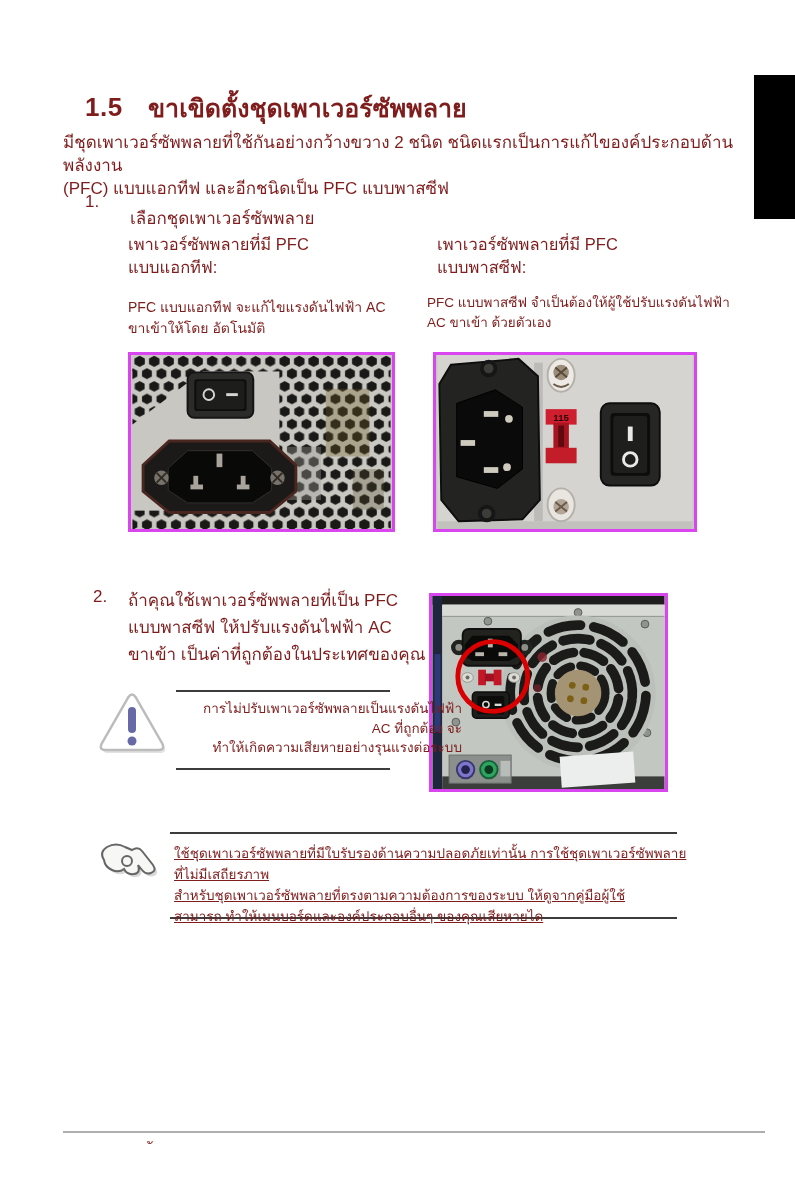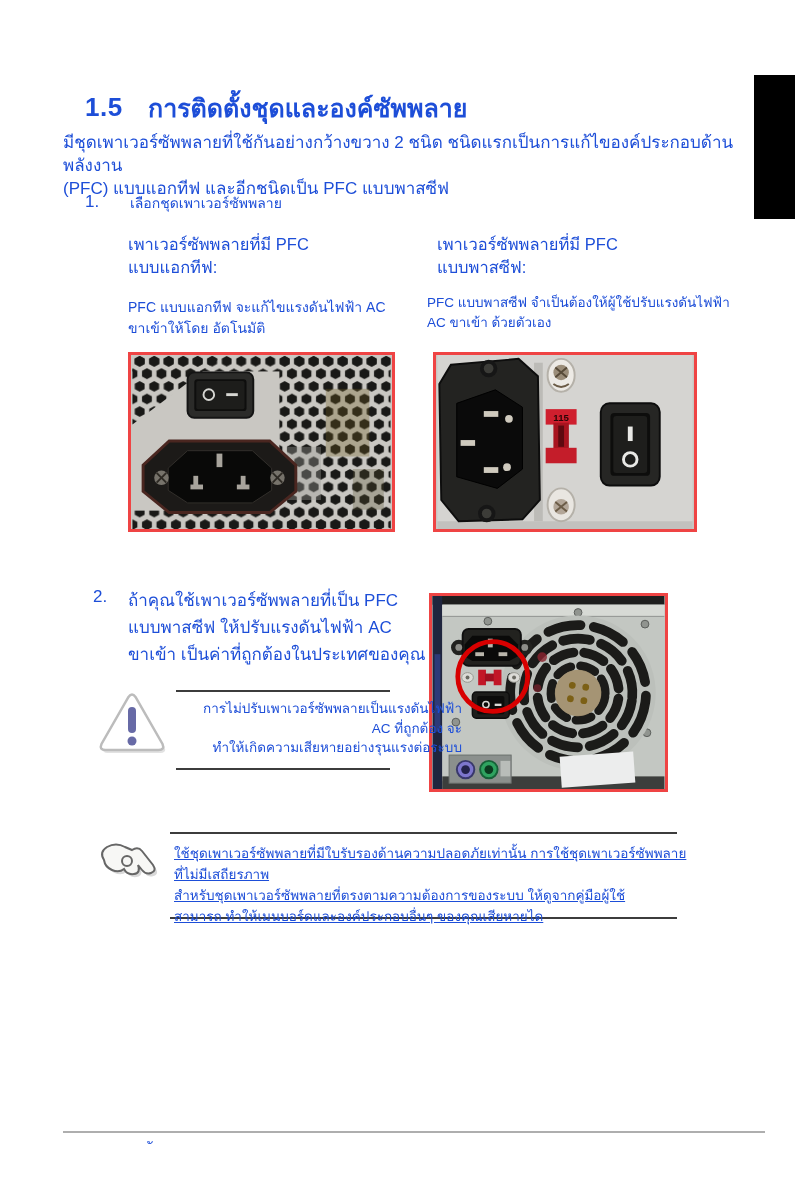--- a/index.html
+++ b/index.html
@@ -1,32 +1,32 @@
 <!DOCTYPE html>
 <html><head>
 <meta charset="utf-8">
 <style>
   html,body{margin:0;padding:0;background:#ffffff;}
   .page{
     position:relative;width:795px;height:1144px;background:#ffffff;
-    font-family:"Liberation Sans", sans-serif;color:#1d4ed8;overflow:hidden;
+    font-family:"Liberation Sans", sans-serif;color:#7f1d1d;overflow:hidden;
   }
   .abs{position:absolute;}
   .side-tab{left:754px;top:75px;width:41px;height:144px;background:#000;}
   .sec-num{left:85px;top:92px;font-size:26px;font-weight:700;letter-spacing:.5px;}
   .sec-title{left:148px;top:88px;font-size:25px;font-weight:700;}
   .intro{left:63px;top:131px;width:710px;font-size:17px;line-height:23px;}
   .step1-num{left:85px;top:192px;font-size:17px;}
-  .step1-text{left:130px;top:192px;font-size:14px;}
+  .step1-text{left:130px;top:204px;font-size:17px;}
   .col-head{font-size:16.5px;font-weight:400;line-height:23px;}
   .colL-head{left:128px;top:233px;width:290px;}
   .colR-head{left:437px;top:233px;width:300px;}
   .colL-body{left:128px;top:297px;width:290px;font-size:14px;line-height:21px;}
   .colR-body{left:427px;top:293px;width:310px;font-size:13.5px;line-height:20px;}
-  .photo{border:3px solid #ef4444;background:#c9c7c2;}
+  .photo{border:3px solid #d946ef;background:#c9c7c2;}
   .photoA{left:128px;top:352px;width:261px;height:174px;}
   .photoB{left:433px;top:352px;width:258px;height:174px;}
   .photoC{left:429px;top:593px;width:233px;height:193px;}
   .photo svg{display:block;width:100%;height:100%;}
   .step2-num{left:93px;top:587px;font-size:17px;}
   .step2-text{left:128px;top:587px;width:310px;font-size:17px;line-height:27px;}
   .warn-box{left:176px;top:690px;width:214px;height:76px;border-top:2px solid #3c3c3c;border-bottom:2px solid #3c3c3c;}
   .warn-text{left:177px;top:699px;width:285px;font-size:13.5px;line-height:19.5px;text-align:right;}
   .warn-icon{left:98px;top:690px;width:68px;height:66px;}
   .note-box{left:170px;top:832px;width:507px;height:83px;border-top:2px solid #3c3c3c;border-bottom:2px solid #3c3c3c;}
@@ -38,21 +38,21 @@
     background:repeating-linear-gradient(90deg,#050505 0 14px,#2b2b2b 14px 17px,#000 17px 34px,#1c1c1c 34px 37px);}
 </style>
 </head>
 <body>
 
 <div class="page">
 
   <div class="abs side-tab"></div>
 
   <div class="abs sec-num">1.5</div>
-  <div class="abs sec-title">การติดตั้งชุดและองค์ซัพพลาย</div>
+  <div class="abs sec-title">ขาเขิดตั้งชุดเพาเวอร์ซัพพลาย</div>
 
   <div class="abs intro">
     <div>มีชุดเพาเวอร์ซัพพลายที่ใช้กันอย่างกว้างขวาง 2 ชนิด ชนิดแรกเป็นการแก้ไของค์ประกอบด้านพลังงาน</div>
     <div>(PFC) แบบแอกทีฟ และอีกชนิดเป็น PFC แบบพาสซีฟ</div>
   </div>
 
   <div class="abs step1-num">1.</div>
   <div class="abs step1-text">เลือกชุดเพาเวอร์ซัพพลาย</div>
 
   <div class="abs col-head colL-head">

